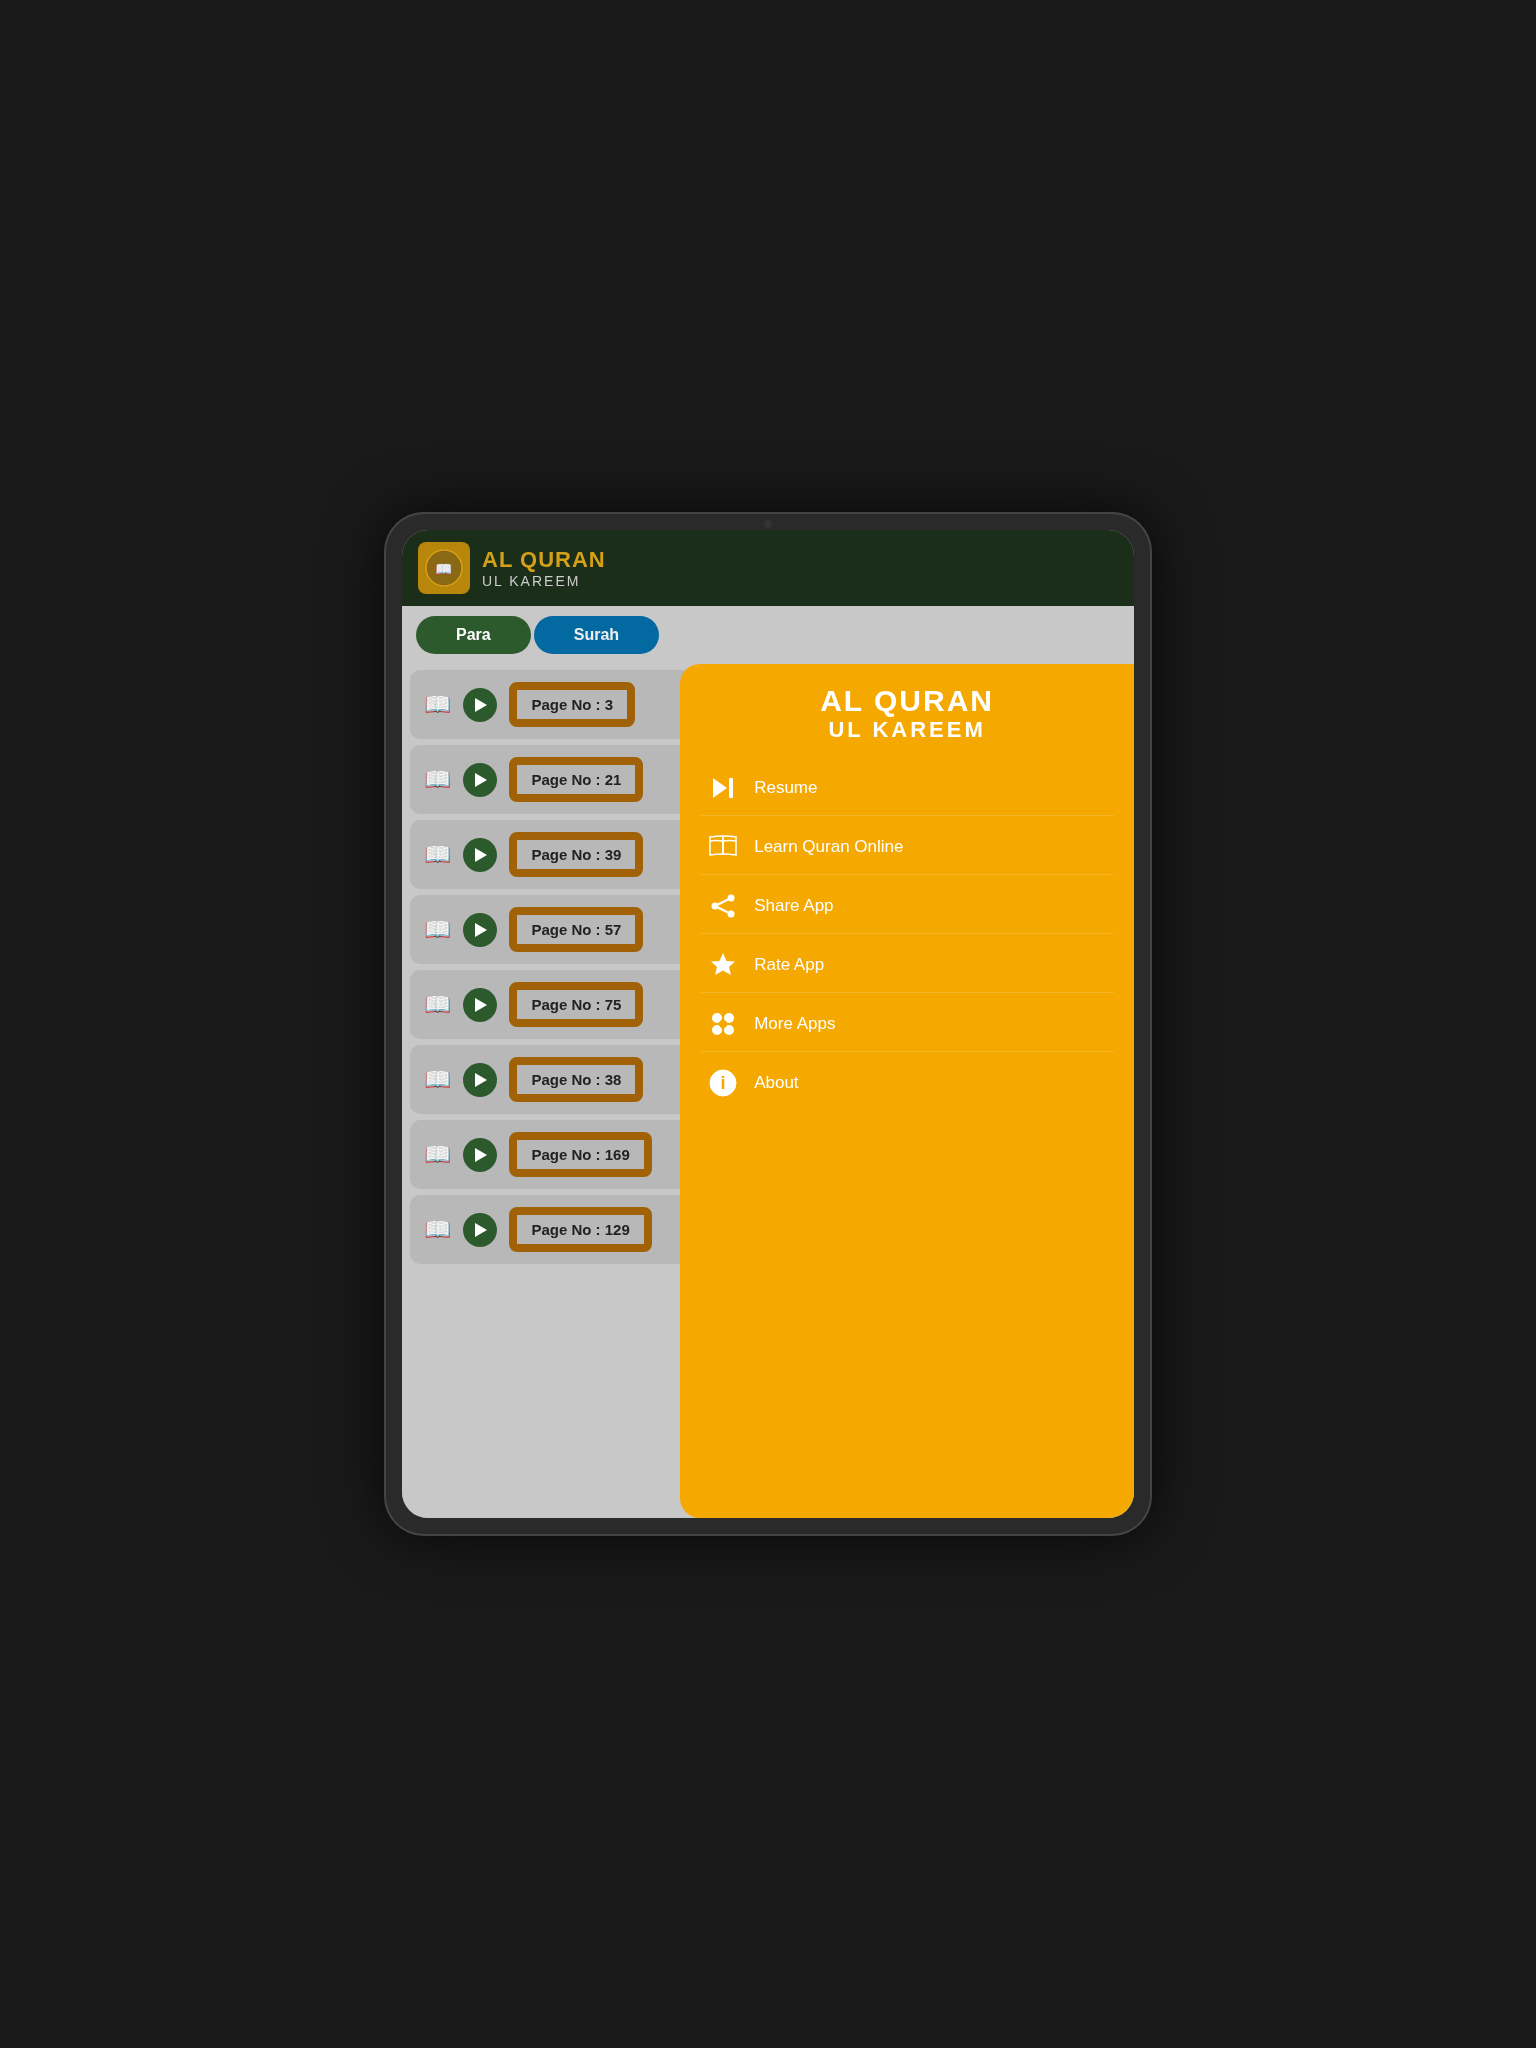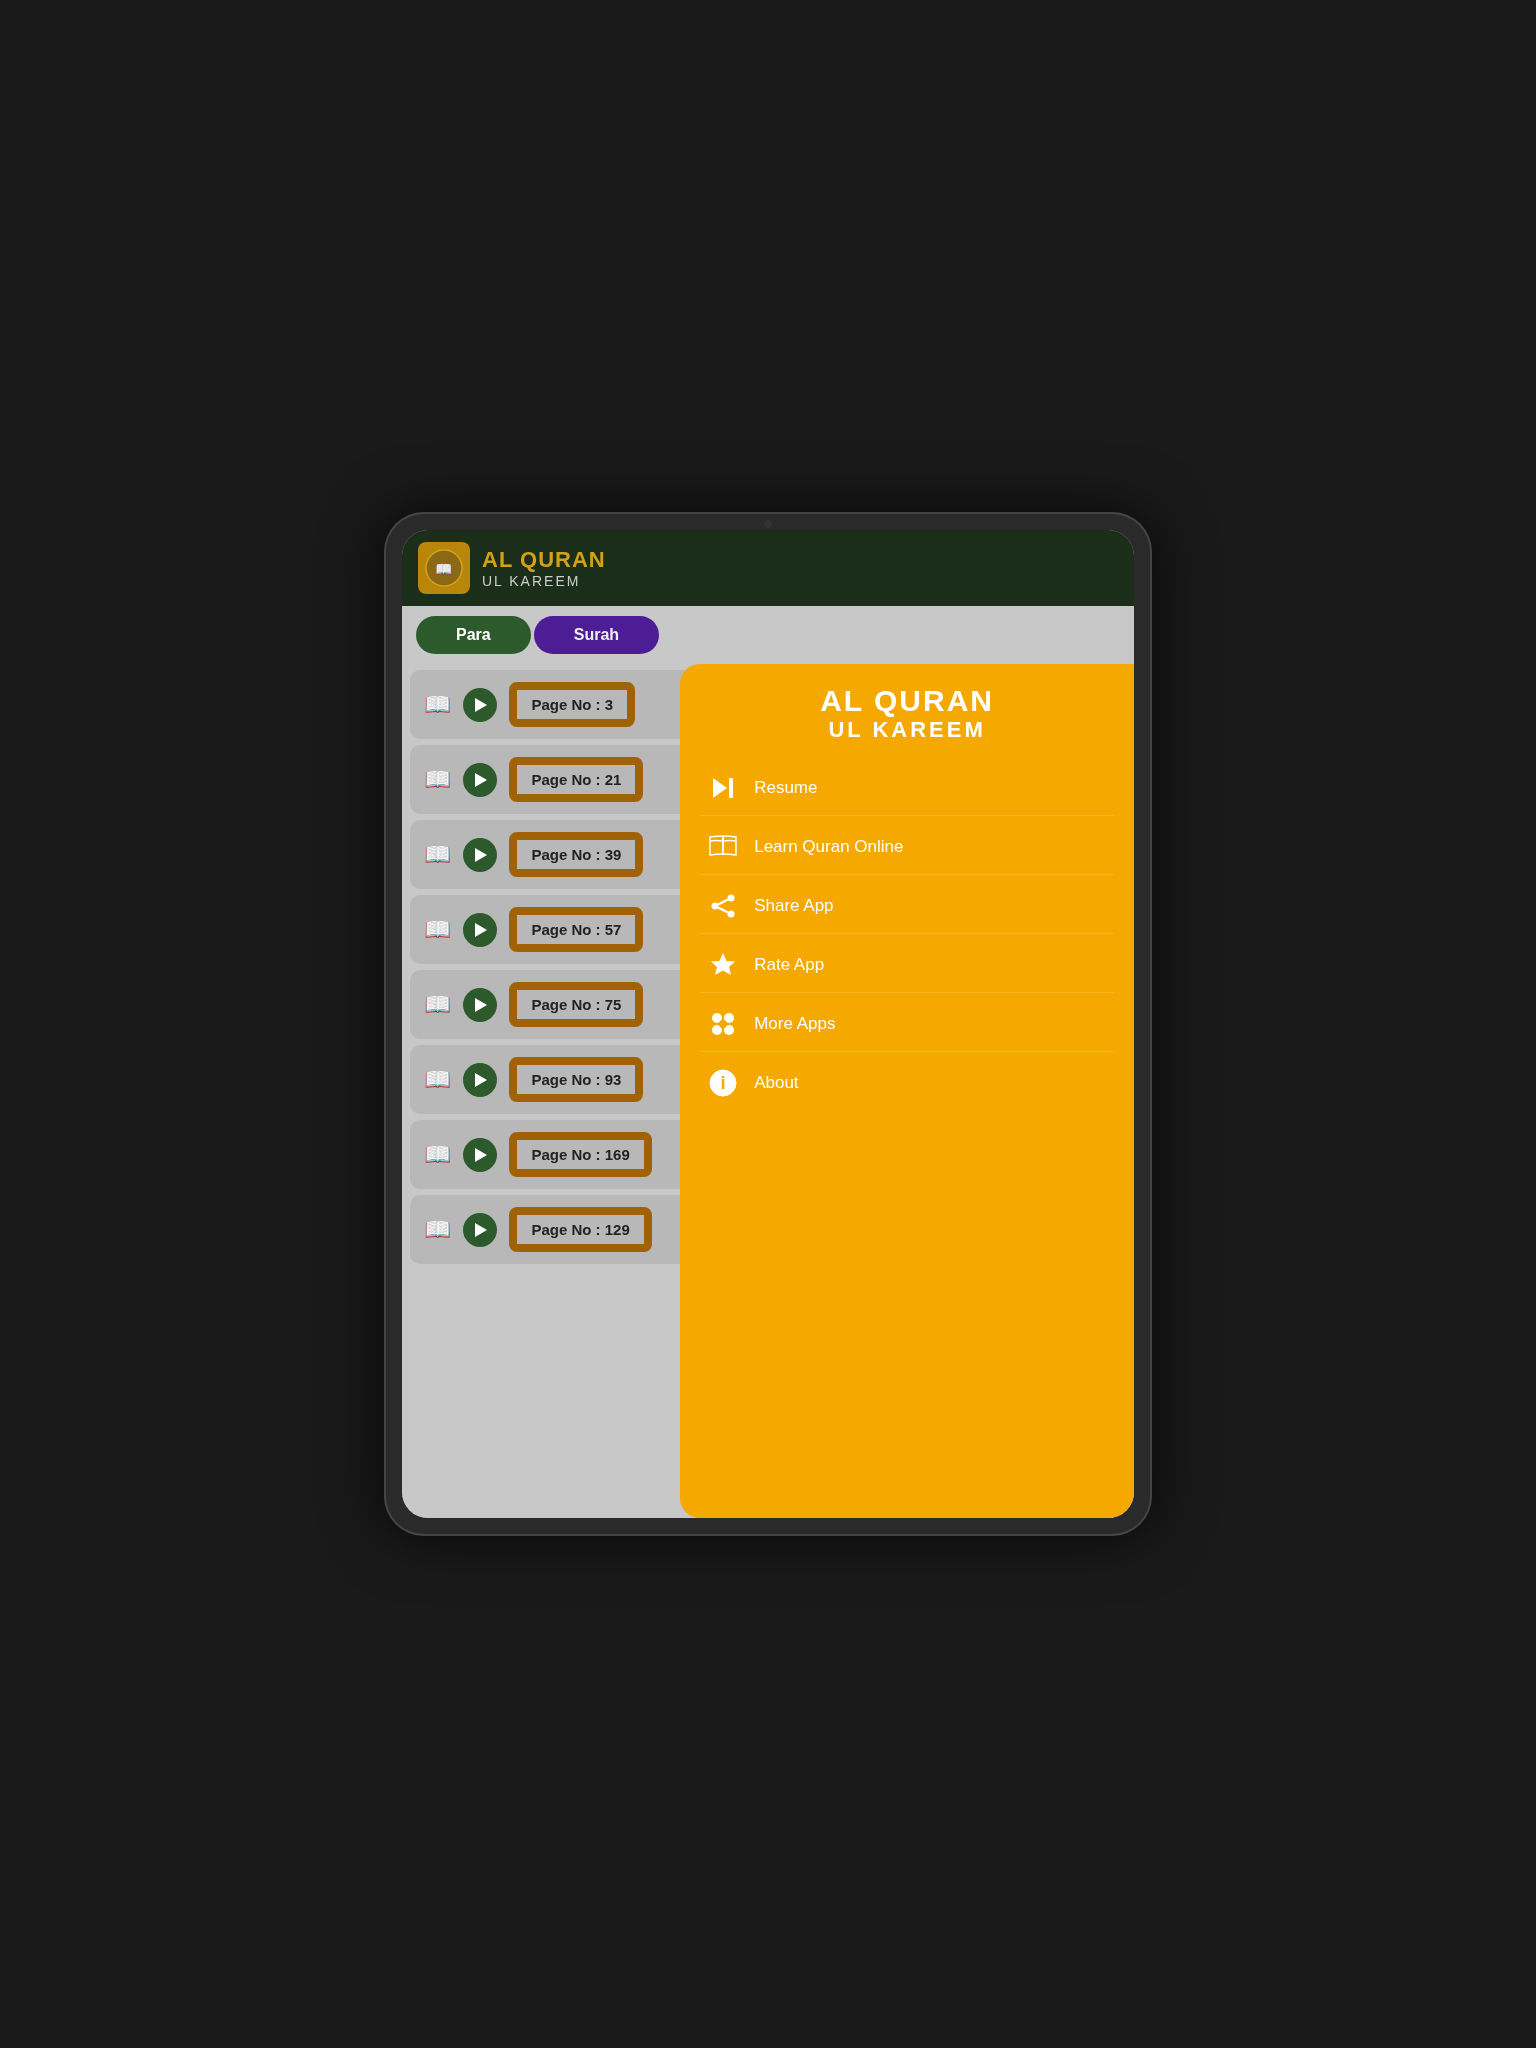--- a/index.html
+++ b/index.html
@@ -91,21 +91,21 @@
       font-weight: 600;
       cursor: pointer;
     }
 
     .tab-btn.active {
       background: #2d5a2d;
       color: white;
     }
 
     .tab-btn.inactive {
-      background: #4c1d95;
+      background: #0369a1;
       color: #eee;
     }
 
     
     .main-area {
       flex: 1;
       display: flex;
       position: relative;
       overflow: hidden;
     }
@@ -318,21 +318,21 @@
 
         <div class="list-item">
           <span class="book-icon">📖</span>
           <div class="play-btn"></div>
           <span class="page-label">Page No : 75</span>
         </div>
 
         <div class="list-item">
           <span class="book-icon">📖</span>
           <div class="play-btn"></div>
-          <span class="page-label">Page No : 93</span>
+          <span class="page-label">Page No : 38</span>
         </div>
 
         <div class="list-item">
           <span class="book-icon">📖</span>
           <div class="play-btn"></div>
           <span class="page-label">Page No : 169</span>
         </div>
 
         <div class="list-item">
           <span class="book-icon">📖</span>

